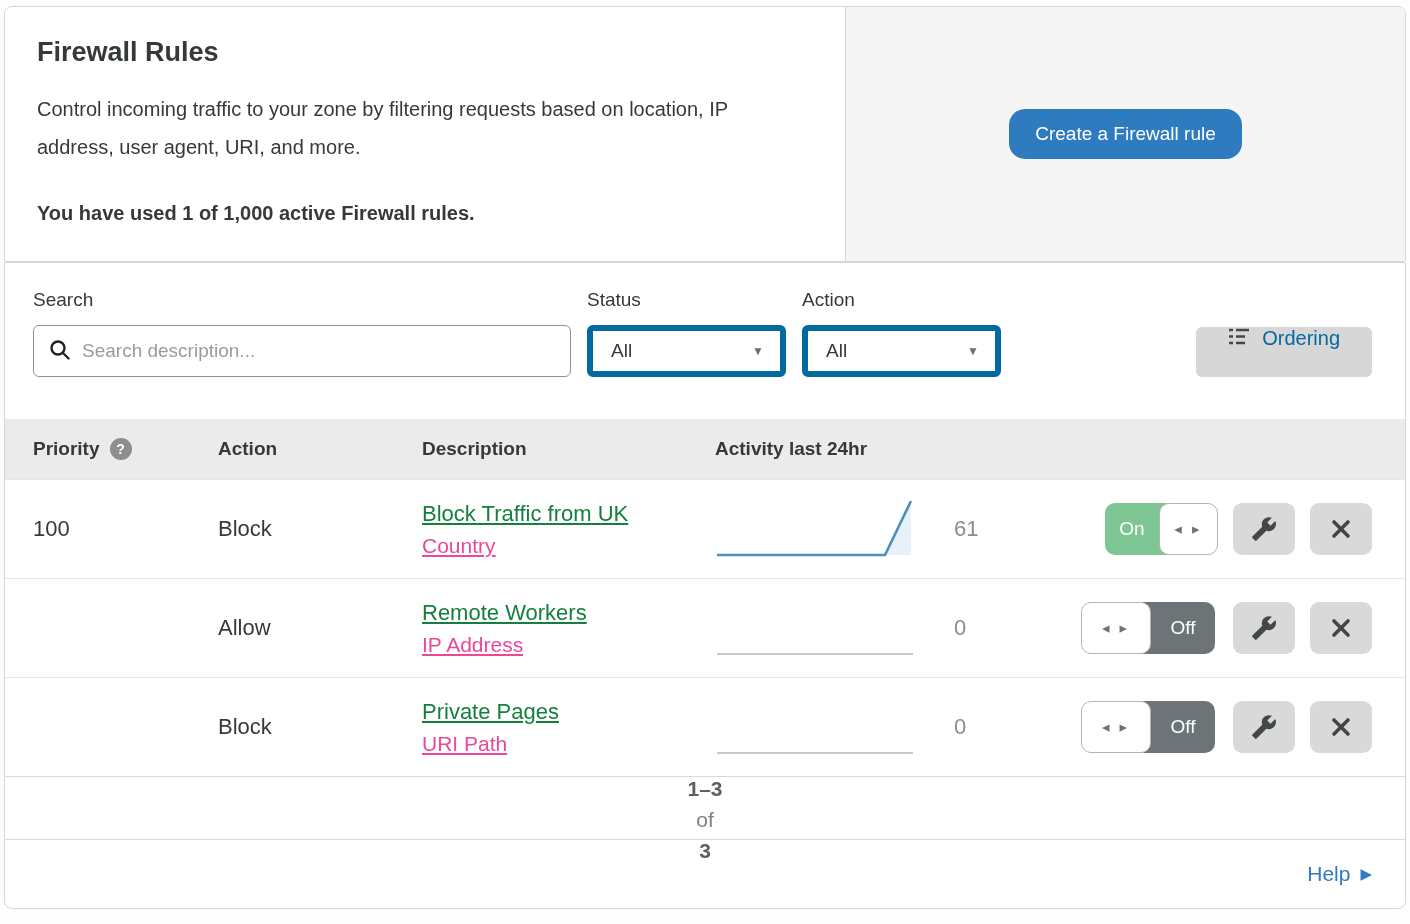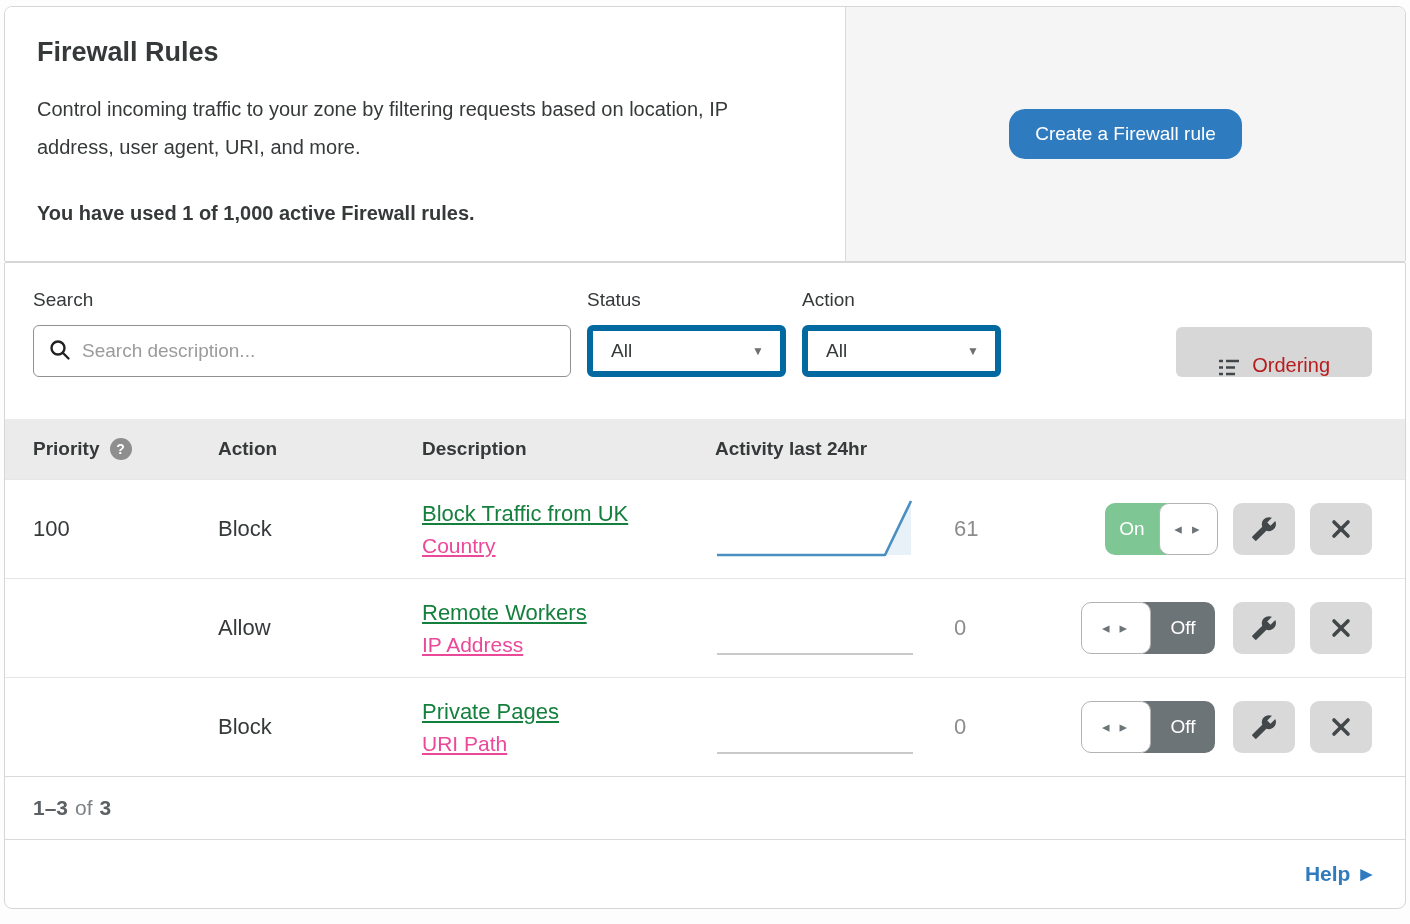--- a/index.html
+++ b/index.html
@@ -27,22 +27,22 @@
   .input-wrap { position:relative; }
   .input-wrap svg { position:absolute; left:16px; top:14px; }
   .search-filter input { width:100%; height:52px; border:1px solid #919191; border-radius:6px;
                          padding:0 14px 0 48px; font-size:19px; color:#36393a; font-family:inherit; outline:none; }
   .search-filter input::placeholder { color:#9b9b9b; }
   .select-filter { width:199px; margin-right:16px; }
   .select-box { height:52px; border:6px solid #0369a1; border-radius:6px; display:flex; align-items:center;
                 justify-content:space-between; padding:0 16px 0 18px; font-size:19px; color:#36393a; cursor:pointer; background:#fff; }
   .select-box .caret { font-size:12px; color:#6f6f6f; }
   .ordering-wrap { margin-left:auto; }
-  .btn-secondary { display:flex; align-items:flex-end; gap:12px; background:#d7d7d7; color:#b91c1c; border:none;
-                   border-radius:6px; height:50px; padding:0 42px; font-size:20px; cursor:pointer; font-family:inherit; }
+  .btn-secondary { display:flex; align-items:flex-start; gap:12px; background:#d7d7d7; color:#0369a1; border:none;
+                   border-radius:6px; height:50px; padding:0 32px; font-size:20px; cursor:pointer; font-family:inherit; }
 
   
   .thead { display:flex; align-items:center; background:#ebebeb; height:60px; padding:0 33px 0 28px;
            font-size:19px; font-weight:bold; color:#36393a; }
   .col-priority { width:185px; display:flex; align-items:center; gap:10px; }
   .col-action   { width:204px; }
   .col-desc     { width:293px; }
   .help-badge { width:22px; height:22px; border-radius:50%; background:#8e8e8e; color:#fff; font-size:14px;
                 display:inline-flex; align-items:center; justify-content:center; font-weight:bold; cursor:pointer; }
   .trow { display:flex; align-items:center; height:99px; padding:0 33px 0 28px; border-top:1px solid #e6e6e6; background:#fff; }
@@ -63,24 +63,24 @@
   .rule-toggle .arrows { font-size:15px; color:#6d7478; letter-spacing:3px; }
   .rule-toggle.on .label-seg { background:#7ec694; border-radius:10px 0 0 10px; order:0; margin-right:-8px; padding-right:8px; }
   .rule-toggle.on .handle { order:1; }
   .rule-toggle.off .label-seg { background:#6d7478; border-radius:0 10px 10px 0; order:1; margin-left:-8px; padding-left:8px; }
   .rule-toggle.off .handle { order:0; }
   .icon-btn { width:62px; height:52px; background:#d9d9d9; border:none; border-radius:9px;
               display:flex; align-items:center; justify-content:center; cursor:pointer; }
 
   
   .pagination { height:63px; border-top:1px solid #d9d9d9; display:flex; align-items:center;
-                padding:0 28px; font-size:21px; color:#7d8284; gap:7px; }
+                padding:0 28px; font-size:21px; color:#7d8284; gap:7px;flex-direction:column; }
   .pagination .strong { font-weight:bold; color:#5b6063; }
   .help-row { height:69px; border-top:1px solid #d9d9d9; display:flex; align-items:center;
-              justify-content:flex-end; padding:0 33px;font-weight:bold; }
+              justify-content:flex-end; padding:0 33px; }
   .help-link { color:#2f7bbf; font-size:21px; text-decoration:none; display:flex; align-items:center; gap:10px; cursor:pointer; }
   .help-link .tri { font-size:15px; }
 </style>
 </head>
 <body>
 
 <div class="page">
 
   <div class="card card-top">
     <div class="header-left">

